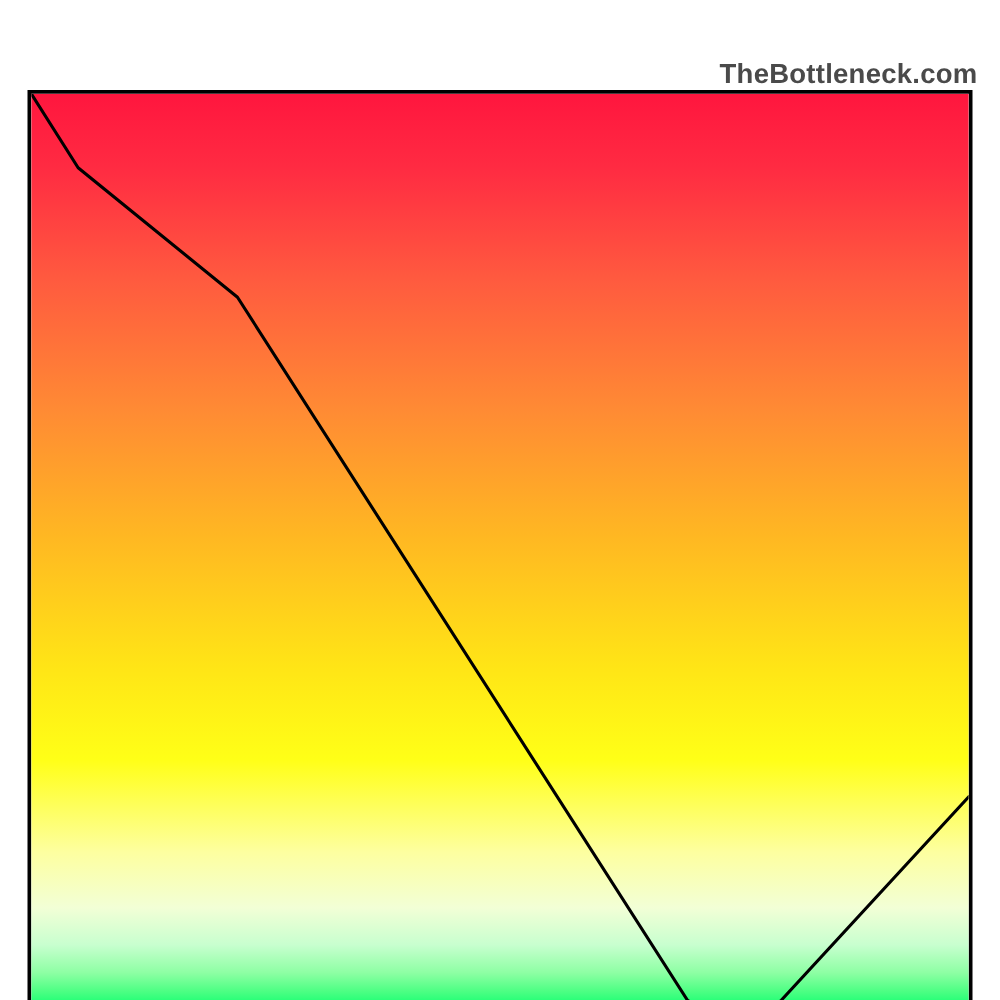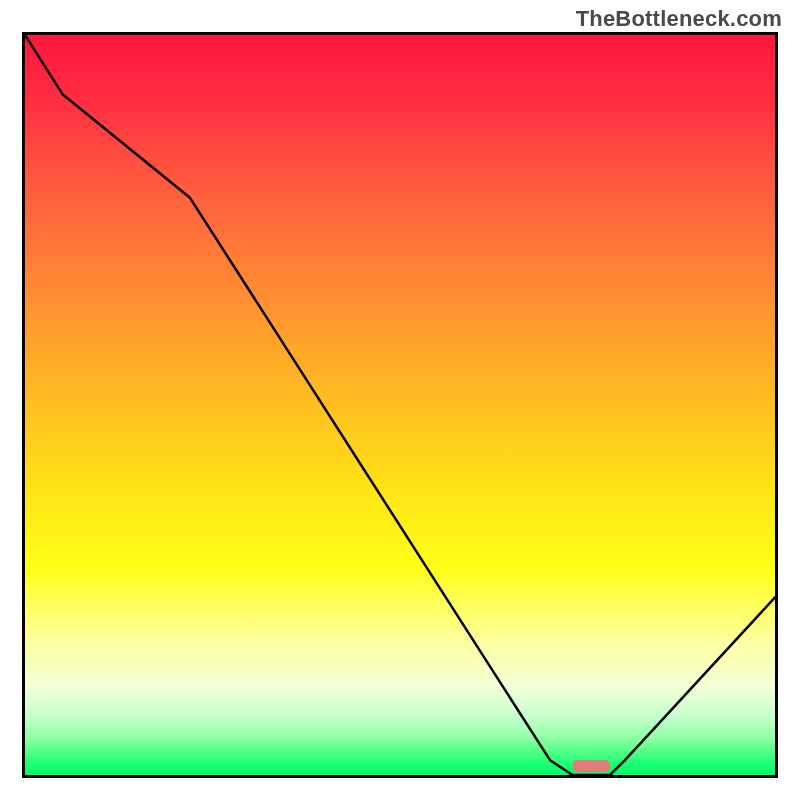--- a/index.html
+++ b/index.html
@@ -8,20 +8,21 @@
     width: 800px;
     height: 800px;
     background: #ffffff;
     font-family: Arial, Helvetica, sans-serif;
     overflow: hidden;
   }
   .container {
     position: relative;
     width: 800px;
     height: 576px;
+    margin-top: 40px;
   }
   .watermark {
     position: absolute;
     top: 6px;
     right: 18px;
     font-size: 22px;
     font-weight: bold;
     color: #4a4a4a;
     letter-spacing: 0.2px;
     z-index: 5;

